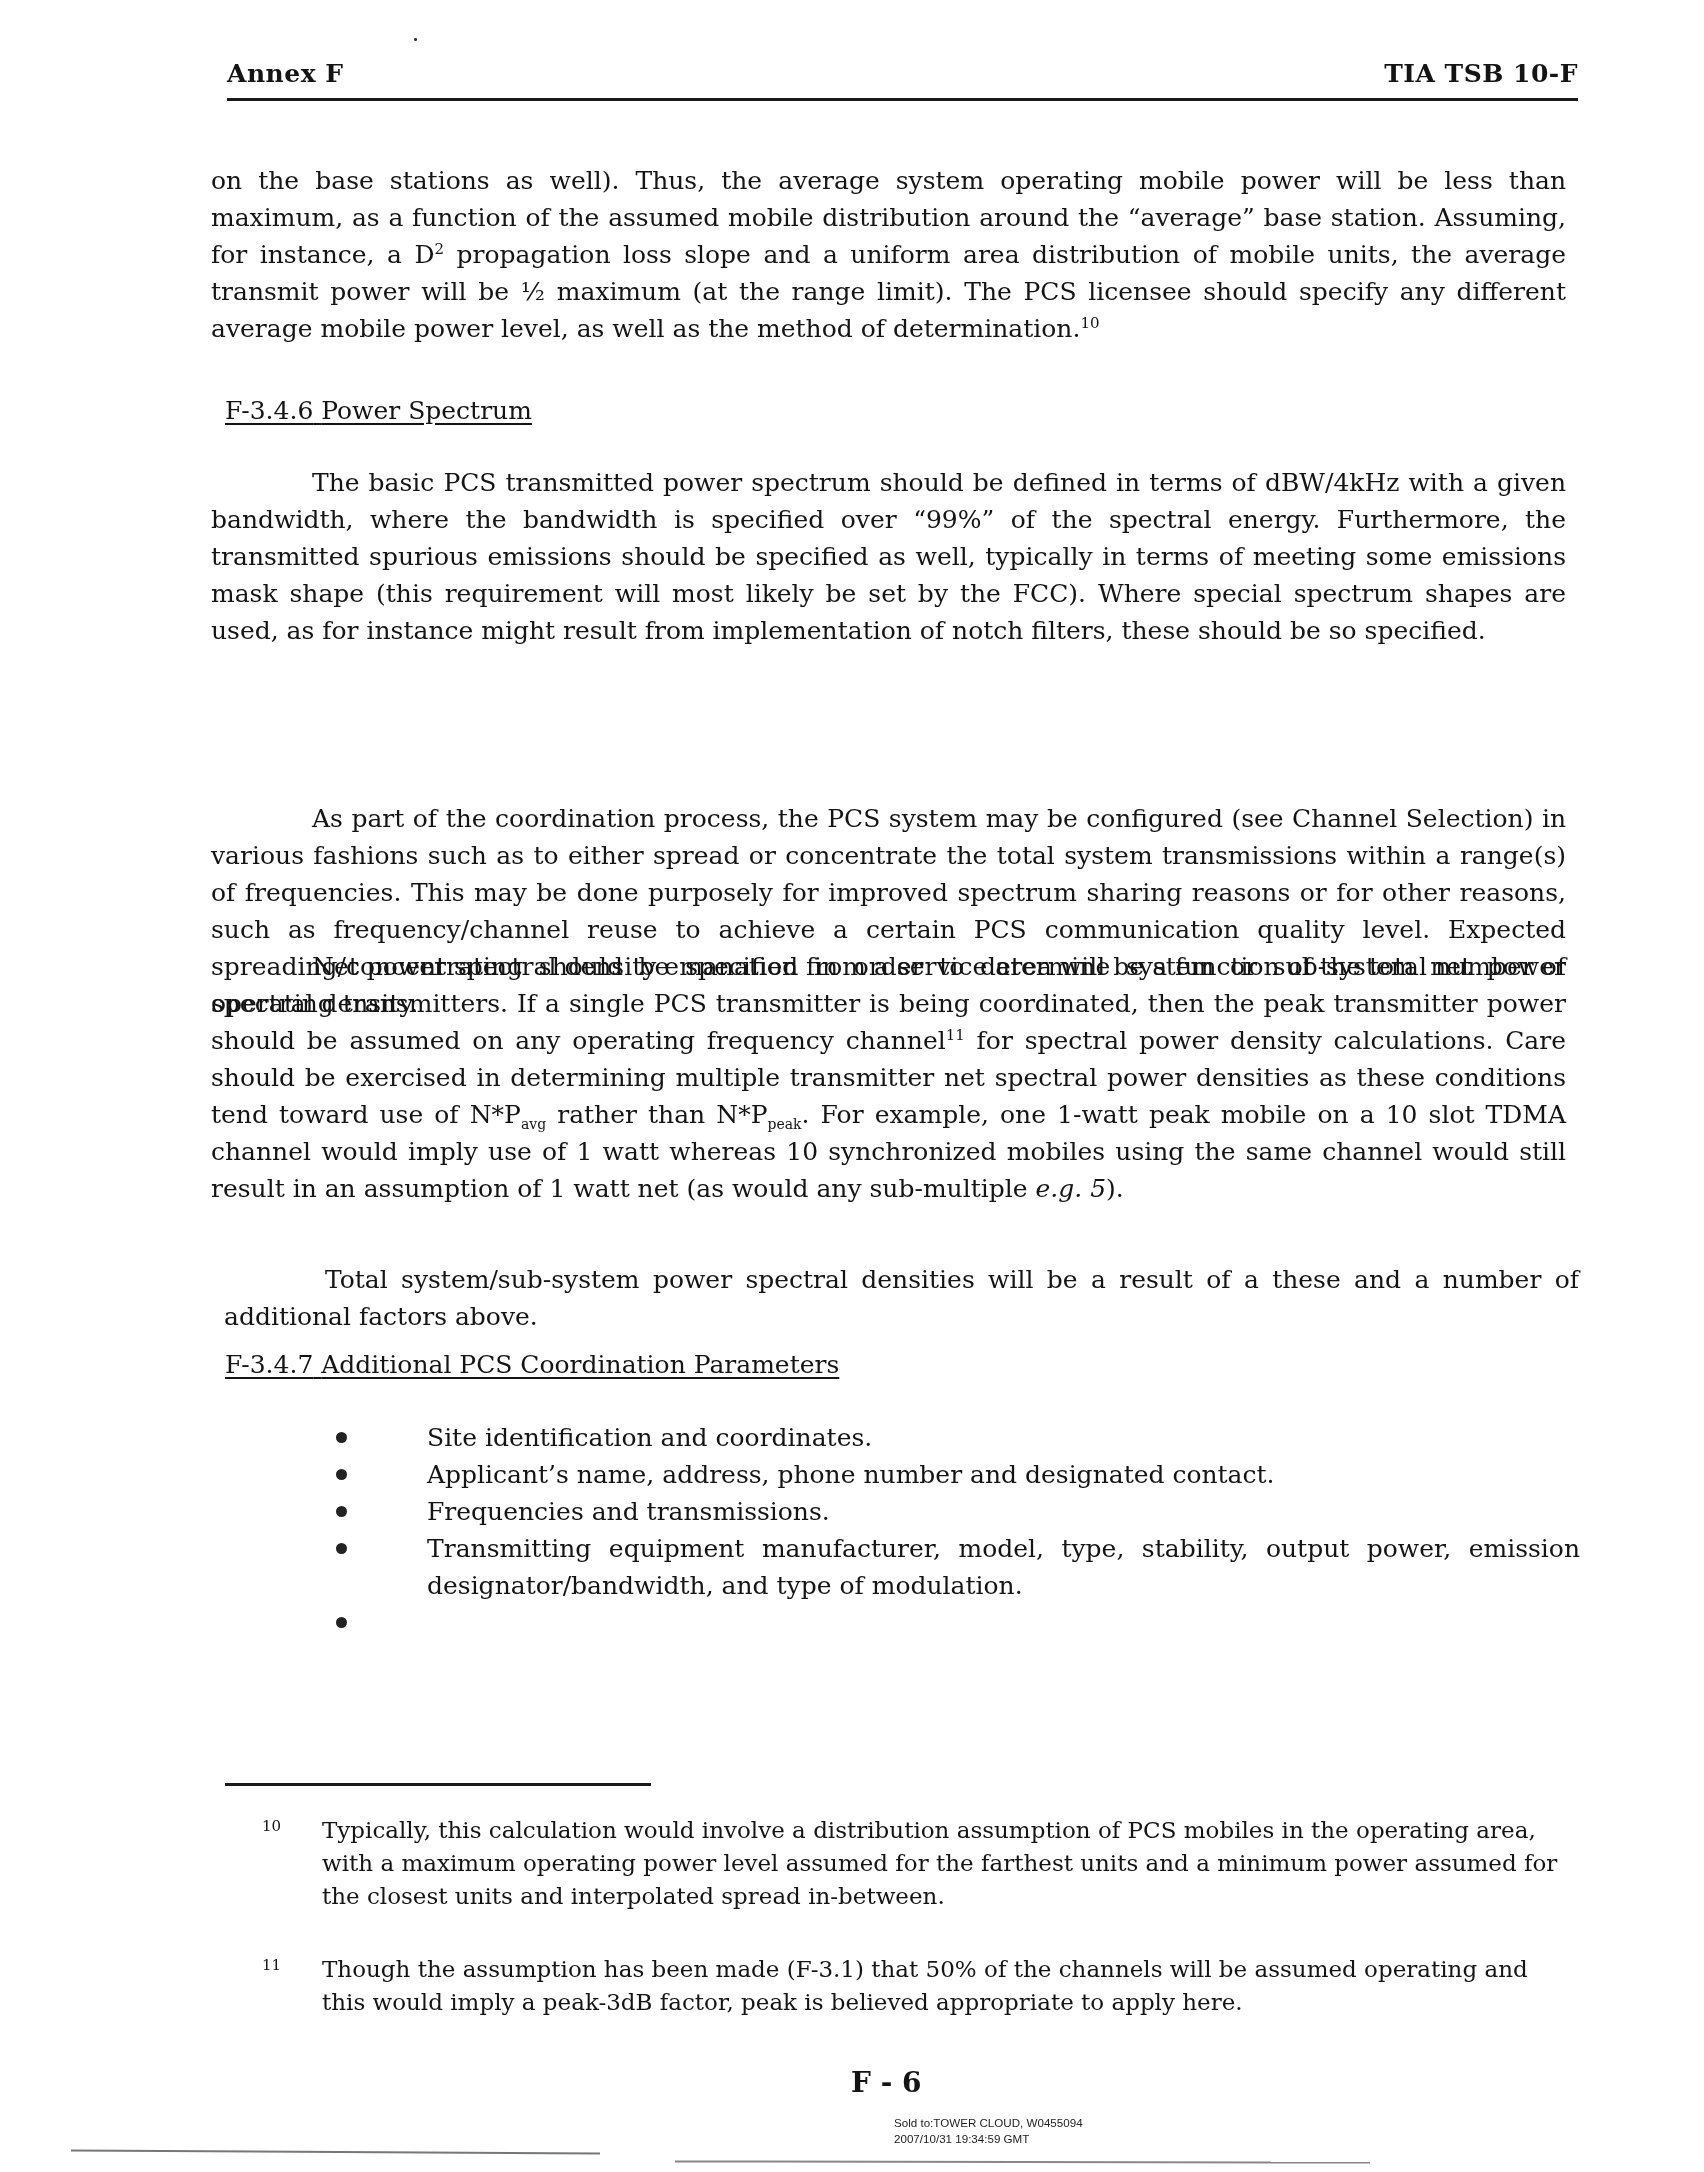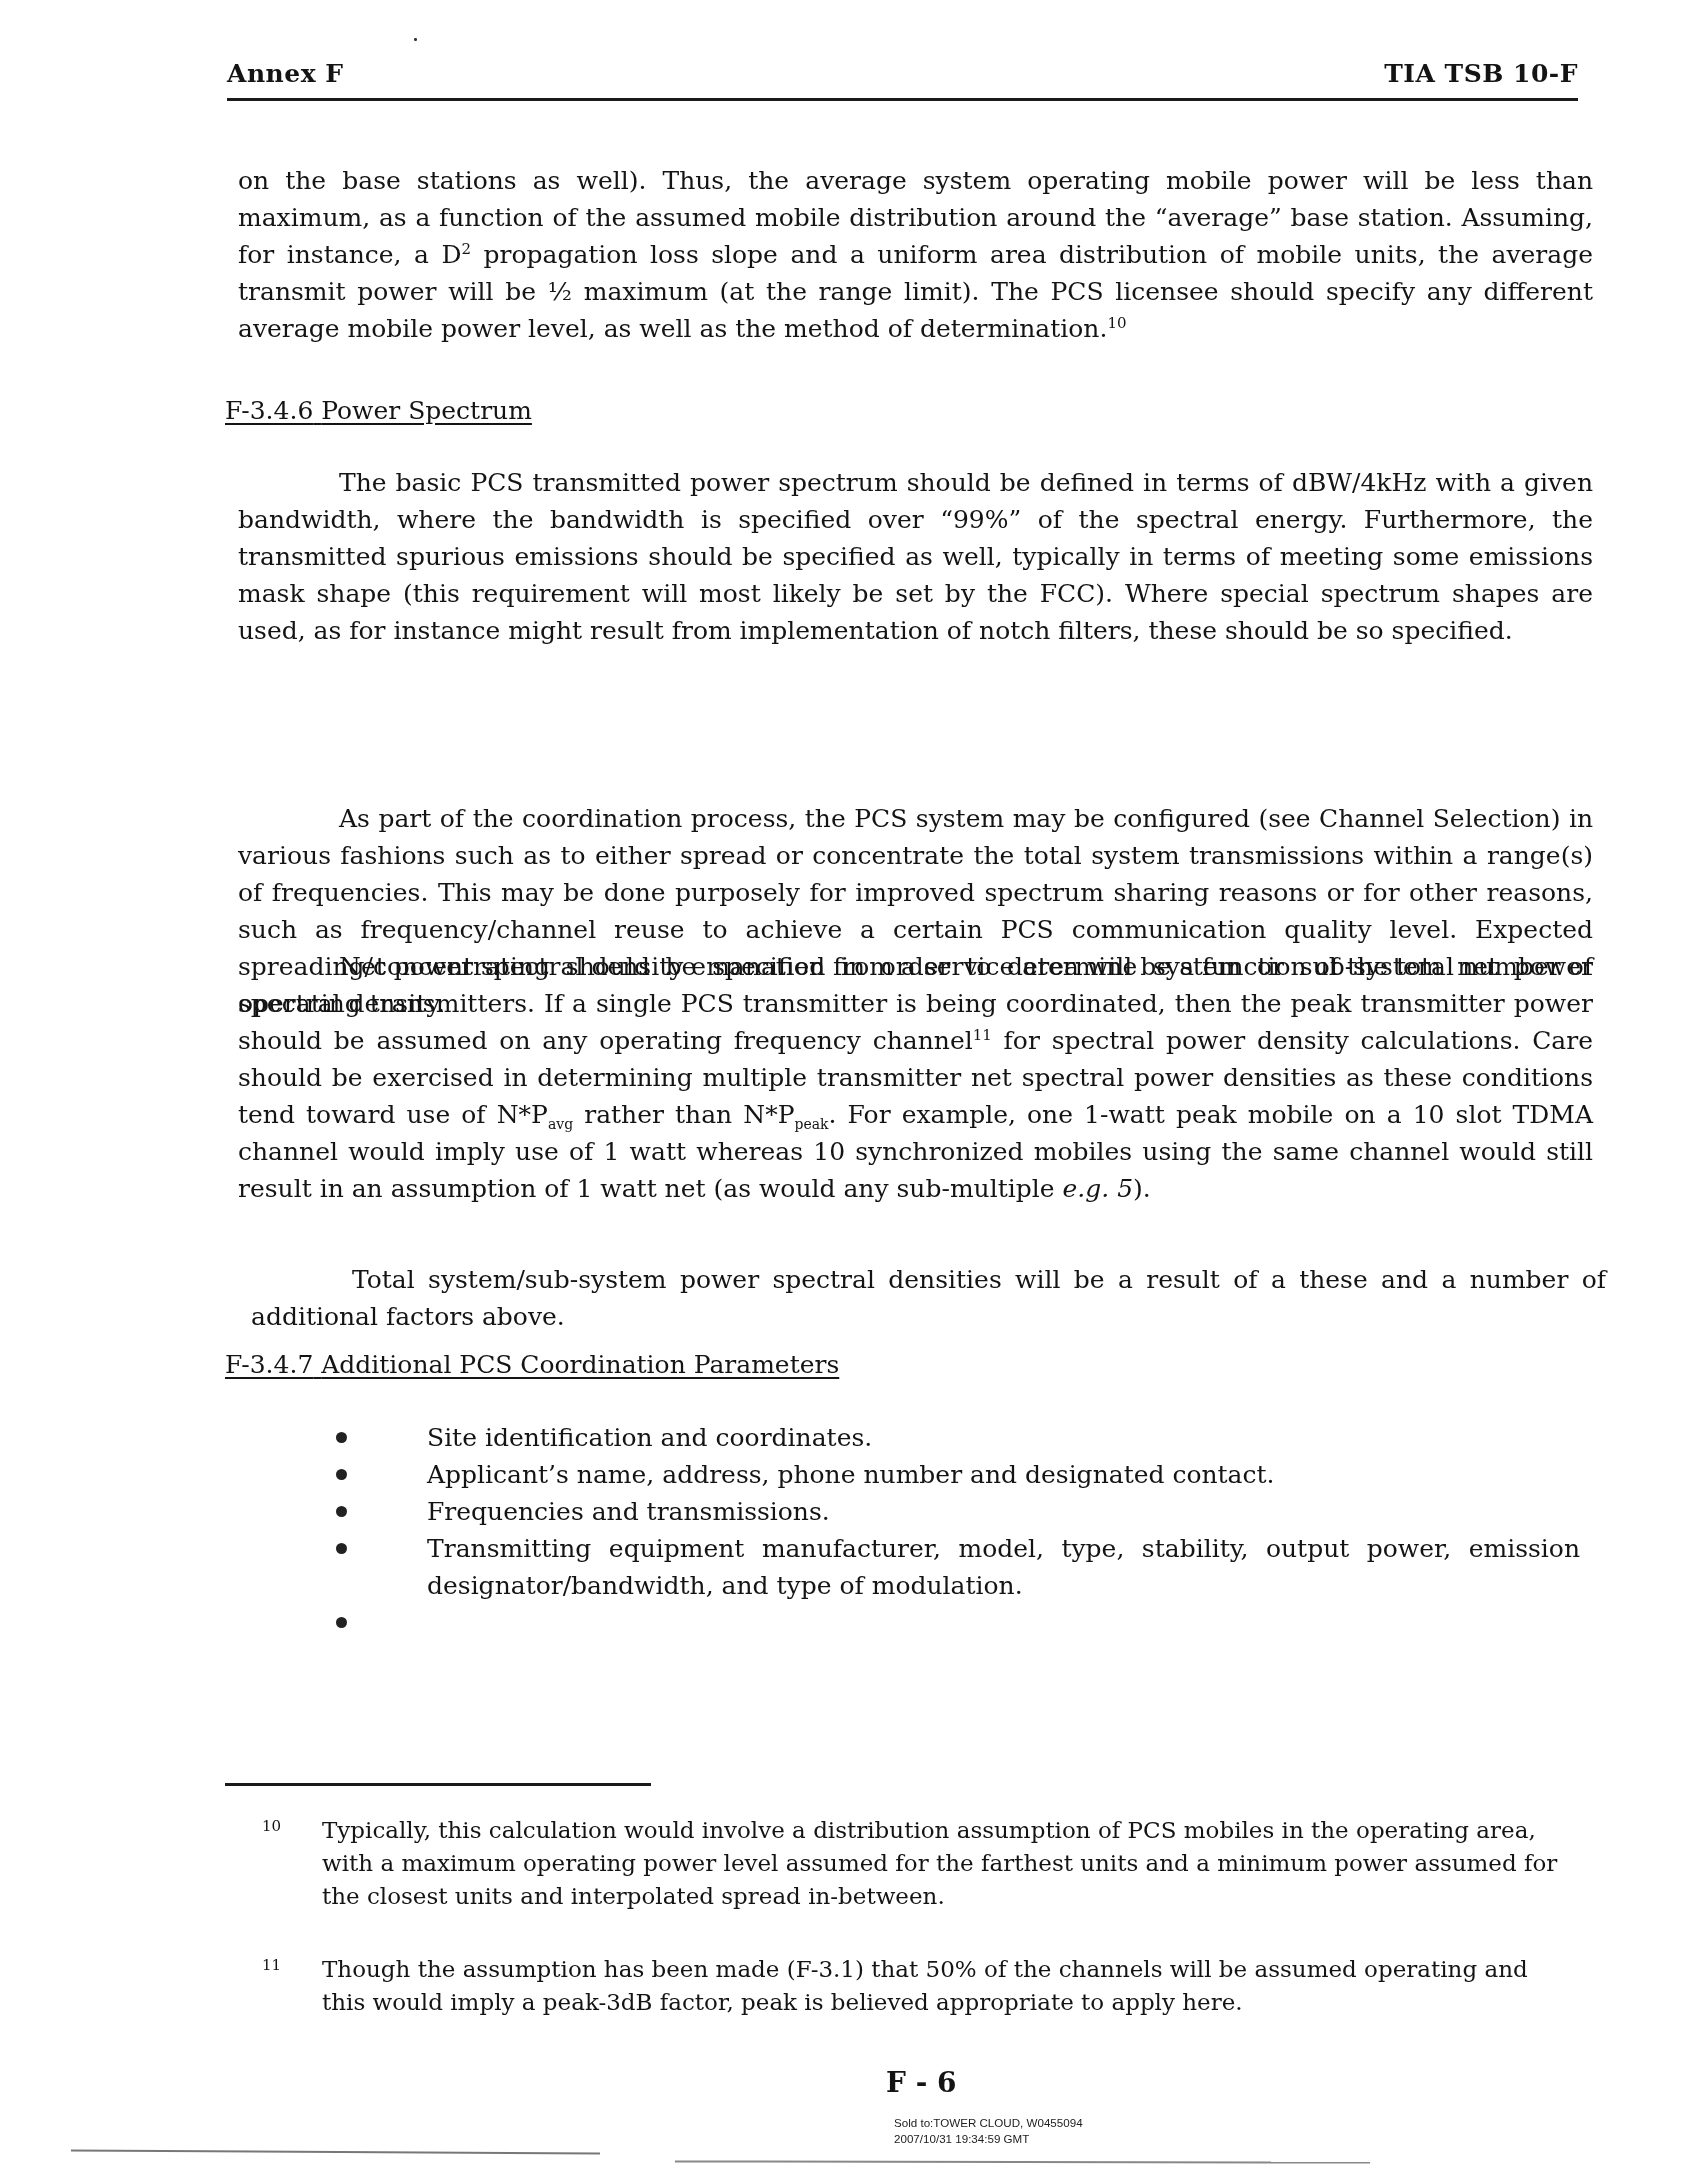--- a/index.html
+++ b/index.html
@@ -6,36 +6,36 @@
   body { width: 1704px; height: 2172px; position: relative; overflow: hidden; color: #141414;
          font-family: "DejaVu Serif", "Liberation Serif", serif; }
   .page { position: absolute; left: 0; top: 0; width: 1704px; height: 2172px; }
 
   .hdr { position: absolute; left: 227px; top: 59px; width: 1351px; height: 35px; }
   .hdr-left { position: absolute; left: 0; top: 0; font-size: 25px; font-weight: bold; letter-spacing: 0.5px; }
   .hdr-right { position: absolute; right: 0; top: 0; font-size: 25px; font-weight: bold; letter-spacing: 0.5px; }
   .hdr-rule { position: absolute; left: 227px; top: 98px; width: 1351px; height: 2.5px; background: #1a1a1a; }
   .dot-mark { position: absolute; left: 414px; top: 38px; width: 2.5px; height: 2.5px; background: #333; border-radius: 50%; }
 
-  .txt { position: absolute; left: 238px; width: 1355px; font-size: 25px; line-height: 37px; text-align: justify; }
+  .txt { position: absolute; left: 211px; width: 1355px; font-size: 25px; line-height: 37px; text-align: justify; }
   .indent { text-indent: 101px; }
   .sup { font-size: 15px; vertical-align: super; line-height: 0; }
   .sub { font-size: 14px; vertical-align: sub; line-height: 0; }
   .heading { position: absolute; left: 225px; font-size: 25px; text-decoration: underline; text-underline-offset: 4px; }
 
   .bullets { position: absolute; left: 225px; width: 1355px; font-size: 25px; line-height: 37px; margin: 0; padding: 0; list-style: none; }
   .bullets li { position: relative; padding-left: 202px; text-align: justify; }
   .bullet-dot { position: absolute; left: 111px; top: 13px; width: 11px; height: 11px; border-radius: 50%; background: #222; }
 
   .fn-rule { position: absolute; left: 225px; top: 1783px; width: 426px; height: 2.5px; background: #1a1a1a; }
   .fn { position: absolute; left: 262px; width: 1315px; font-size: 23px; line-height: 33px; }
   .fn-num { position: absolute; left: 0; top: -4px; font-size: 15px; }
   .fn-body { margin-left: 60px; }
 
-  .pagenum { position: absolute; left: 851px; top: 2066px; font-size: 28px; font-weight: bold; margin-left: 35px; }
+  .pagenum { position: absolute; left: 851px; top: 2066px; font-size: 28px; font-weight: bold; }
 
   .copyright { position: absolute; left: 52px; top: 2099px; font-family: "Liberation Sans", sans-serif; font-size: 11.6px; line-height: 15.6px; color: #222; }
   .sold { position: absolute; left: 894px; top: 2115px; font-family: "Liberation Sans", sans-serif; font-size: 11.6px; line-height: 15.6px; color: #222; }
   .scan-rule1 { position: absolute; left: 71px; top: 2151px; width: 529px; height: 1.5px; background: #777; transform: rotate(0.3deg); }
   .scan-rule2 { position: absolute; left: 675px; top: 2161px; width: 695px; height: 1.5px; background: #888; transform: rotate(0.1deg); }
 </style>
 </head>
 <body>
 
 <div class="page">

